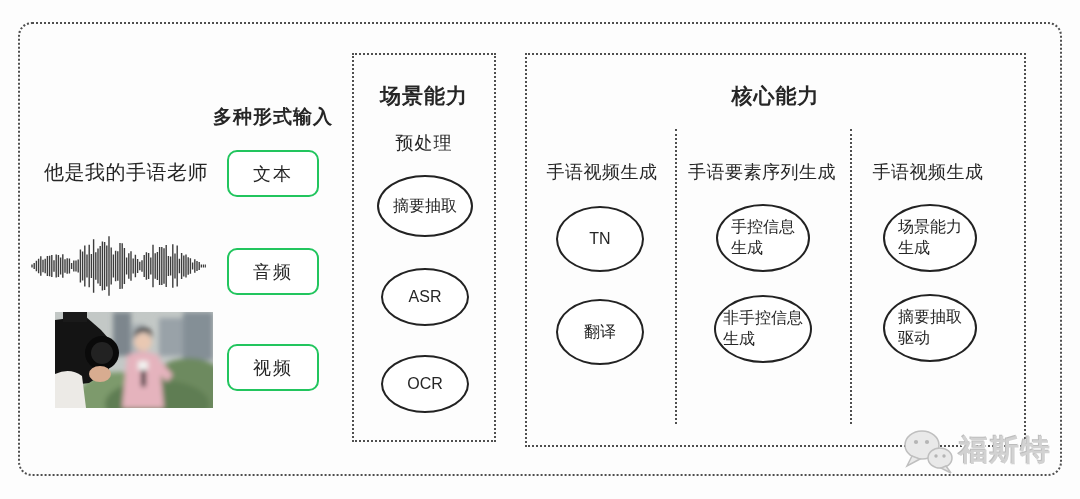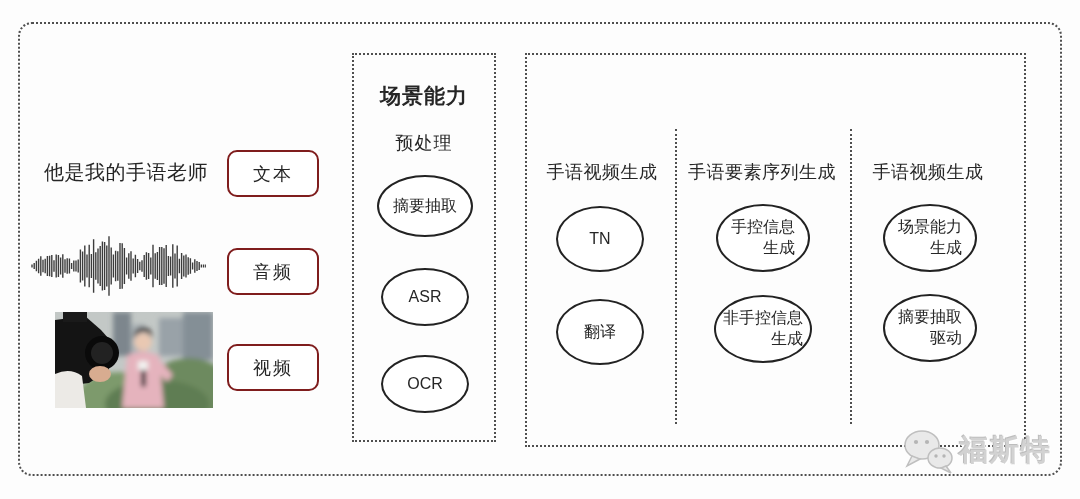--- a/index.html
+++ b/index.html
@@ -27,28 +27,28 @@
   .input-heading{
     position:absolute;left:273px;top:104px;transform:translateX(-50%);
     font-size:19px;font-weight:bold;white-space:nowrap;letter-spacing:1px;
   }
   .sample-text{
     position:absolute;left:44px;top:159px;
     font-size:20px;white-space:nowrap;letter-spacing:0.5px;text-align:right;
   }
   .io-box{
     position:absolute;left:227px;width:88px;height:43px;
-    border:2px solid #7f1d1d;border-radius:10px;background:#fff;
+    border:2px solid #22c55e;border-radius:10px;background:#fff;
     display:flex;align-items:center;justify-content:center;
     font-size:18px;letter-spacing:2px;
   }
   .ellipse{
     position:absolute;border:2.5px solid #222;border-radius:50%;
     background:#fff;display:flex;align-items:center;justify-content:center;
-    text-align:right;font-size:16px;line-height:1.3;white-space:pre-line;
+    text-align:left;font-size:16px;line-height:1.3;white-space:pre-line;
   }
   .col-header{
     position:absolute;top:105px;transform:translateX(-50%);
     font-size:18px;white-space:nowrap;letter-spacing:0.5px;
   }
   .v-sep{
     position:absolute;top:74px;height:295px;width:0;
     border-left:2px dotted #4f4f4f;
   }
   .photo{
@@ -66,20 +66,21 @@
     margin-left:4px;white-space:nowrap;
   }
 </style>
 </head>
 <body>
 
 <div id="canvas">
 
   <div class="frame"></div>
 
+  <div class="input-heading">多种形式输入</div>
   <div class="sample-text">他是我的手语老师</div>
 
   <svg id="waveform" width="176" height="72" viewBox="0 0 176 72">
       <path d="M2.0 34.5 V37.5 M4.2 33.1 V38.9 M6.4 30.8 V41.2 M8.6 28.8 V43.2 M10.8 26.2 V45.8 M13.0 29.8 V42.2 M15.2 28.7 V43.3 M17.4 25.9 V46.1 M19.6 25.7 V46.3 M21.8 25.1 V46.9 M24.0 30.3 V41.7 M26.2 24.6 V47.4 M28.4 24.9 V47.1 M30.6 27.4 V44.6 M32.8 24.2 V47.8 M35.0 29.2 V42.8 M37.2 28.3 V43.7 M39.4 28.4 V43.6 M41.6 33.0 V39.0 M43.8 30.4 V41.6 M46.0 30.5 V41.5 M48.2 29.4 V42.6 M50.4 19.4 V52.6 M52.6 21.4 V50.6 M54.8 15.6 V56.4 M57.0 24.4 V47.6 M59.2 14.7 V57.3 M61.4 23.9 V48.1 M63.6 9.3 V62.7 M65.8 22.2 V49.8 M68.0 18.4 V53.6 M70.2 16.0 V56.0 M72.4 11.6 V60.4 M74.6 12.1 V59.9 M76.8 15.6 V56.4 M79.0 6.2 V65.8 M81.2 17.5 V54.5 M83.4 24.4 V47.6 M85.6 20.8 V51.2 M87.8 21.2 V50.8 M90.0 12.9 V59.1 M92.2 13.2 V58.8 M94.4 18.1 V53.9 M96.6 27.5 V44.5 M98.8 23.2 V48.8 M101.0 21.3 V50.7 M103.2 28.5 V43.5 M105.4 24.7 V47.3 M107.6 29.1 V42.9 M109.8 31.8 V40.2 M112.0 30.3 V41.7 M114.2 25.0 V47.0 M116.4 22.2 V49.8 M118.6 22.9 V49.1 M120.8 27.5 V44.5 M123.0 14.8 V57.2 M125.2 23.2 V48.8 M127.4 21.9 V50.1 M129.6 17.0 V55.0 M131.8 17.1 V54.9 M134.0 18.3 V53.7 M136.2 15.0 V57.0 M138.4 26.1 V45.9 M140.6 26.6 V45.4 M142.8 14.2 V57.8 M145.0 23.5 V48.5 M147.2 15.4 V56.6 M149.4 28.7 V43.3 M151.6 22.9 V49.1 M153.8 25.6 V46.4 M156.0 24.6 V47.4 M158.2 27.3 V44.7 M160.4 28.3 V43.7 M162.6 32.5 V39.5 M164.8 29.3 V42.7 M167.0 31.0 V41.0 M169.2 32.0 V40.0 M171.4 34.5 V37.5 M173.6 34.5 V37.5 M175.8 34.5 V37.5 " stroke="#3c3c3c" stroke-width="1.4" fill="none"></path>
     </svg>
 
   <div class="photo">
     <svg width="158" height="96" viewBox="0 0 158 96">
       <defs>
           <filter id="pb" x="-20%" y="-20%" width="140%" height="140%">
@@ -123,20 +124,21 @@
 
   <div class="dotted-box" style="left:352px;top:53px;width:140px;height:385px">
     <div class="box-title">场景能力</div>
     <div class="scene-subtitle">预处理</div>
     <div class="ellipse" style="left:23px;top:120px;width:92px;height:58px">摘要抽取</div>
     <div class="ellipse" style="left:27px;top:213px;width:84px;height:54px">ASR</div>
     <div class="ellipse" style="left:27px;top:300px;width:84px;height:54px">OCR</div>
   </div>
 
   <div class="dotted-box" style="left:525px;top:53px;width:497px;height:390px">
+    <div class="box-title">核心能力</div>
 
     <div class="v-sep" style="left:148px"></div>
     <div class="v-sep" style="left:323px"></div>
 
     <div class="col-header" style="left:75px">手语视频生成</div>
     <div class="ellipse" style="left:29px;top:244px;width:84px;height:62px">翻译</div>
     <div class="ellipse" style="left:29px;top:151px;width:84px;height:62px">TN</div>
 
     <div class="col-header" style="left:235px">手语要素序列生成</div>
     <div class="ellipse" style="left:189px;top:149px;width:90px;height:64px">手控信息

